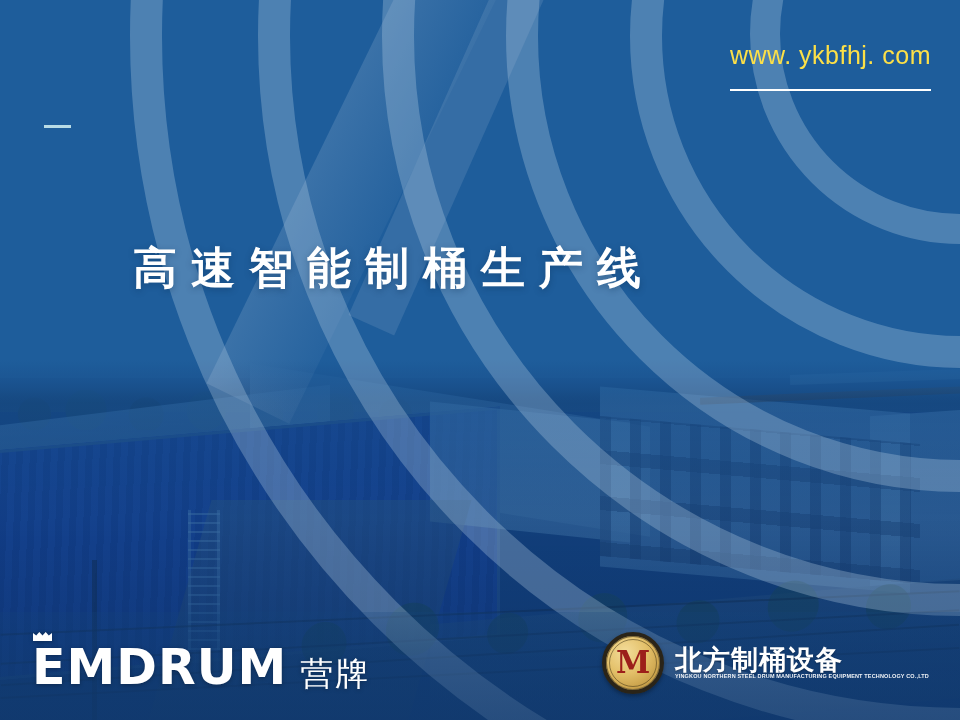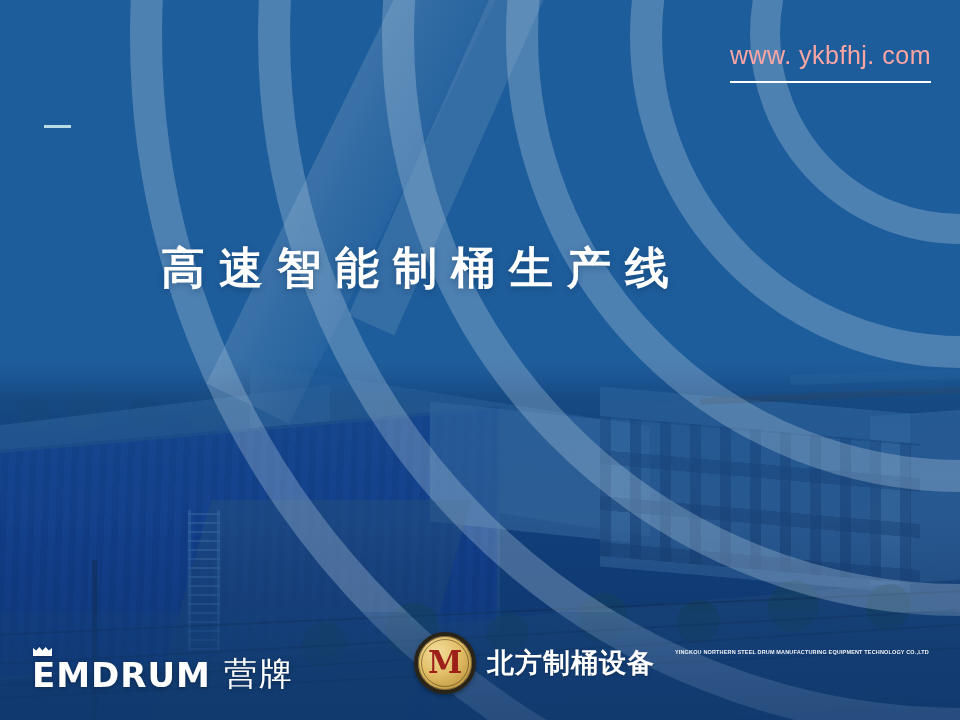--- a/index.html
+++ b/index.html
@@ -211,37 +211,36 @@
   .tagline .l2 { letter-spacing: 2px; }
   .tag-dash {
     position: absolute;
     left: 44px; top: 125px;
     width: 27px; height: 3px;
     background: #b8dbe6;
   }
   .site-url {
     position: absolute;
     right: 29px; top: 41px;
-    color: #fca5a5;
+    color: #fde047;
     font-size: 25px;
     font-weight: 400;
     letter-spacing: .5px;
     border-bottom: 2px solid #ffffff;
-    padding-bottom: 11px;
+    padding-bottom: 19px;
     line-height: 1.15;
     white-space: nowrap;
   }
 
   
   .title-wrap {
     position: absolute;
     left: 0; top: 240px;
     width: 774px;
     text-align: center;
-    margin-left: 28px;
   }
   .title-line {
     color: #ffffff;
     font-weight: 700;
     font-size: 44px;
     letter-spacing: 14px;
     line-height: 1.28;
     text-indent: 14px;
     text-shadow: 0 2px 6px rgba(10,40,75,.35);
     white-space: nowrap;
@@ -273,21 +272,21 @@
     position: absolute;
     left: 32px; bottom: 28px;
     display: flex;
     align-items: flex-end;
     gap: 13px;
     filter: drop-shadow(0 1px 2px rgba(0,0,0,.3));
   }
   .emdrum-mark { position: relative; }
   .emdrum-en {
     color: #ffffff;
-    font-size: 34px;
+    font-size: 49px;
     font-weight: 800;
     letter-spacing: 1px;
     line-height: 1;
     font-family: "DejaVu Sans", "Liberation Sans", sans-serif;
   }
   .crown {
     position: absolute;
     left: 1px; top: -11px;
     width: 19px; height: 9px;
   }
@@ -327,21 +326,21 @@
   }
   .badge-m {
     color: #9c1f1a;
     font-size: 31px;
     font-weight: 800;
     line-height: 1;
     font-family: "DejaVu Serif", "Liberation Serif", serif;
     position: relative;
     top: -1px;
   }
-  .badge-texts { display: flex; flex-direction: row; gap: 20px; }
+  .badge-texts { display: flex; flex-direction: column; gap: 0; }
   .badge-cn {
     color: #ffffff;
     font-size: 27px;
     font-weight: 800;
     letter-spacing: 1px;
     line-height: 1;
     text-shadow: 0 1px 2px rgba(0,0,0,.3);
     white-space: nowrap;
   }
   .badge-en {

